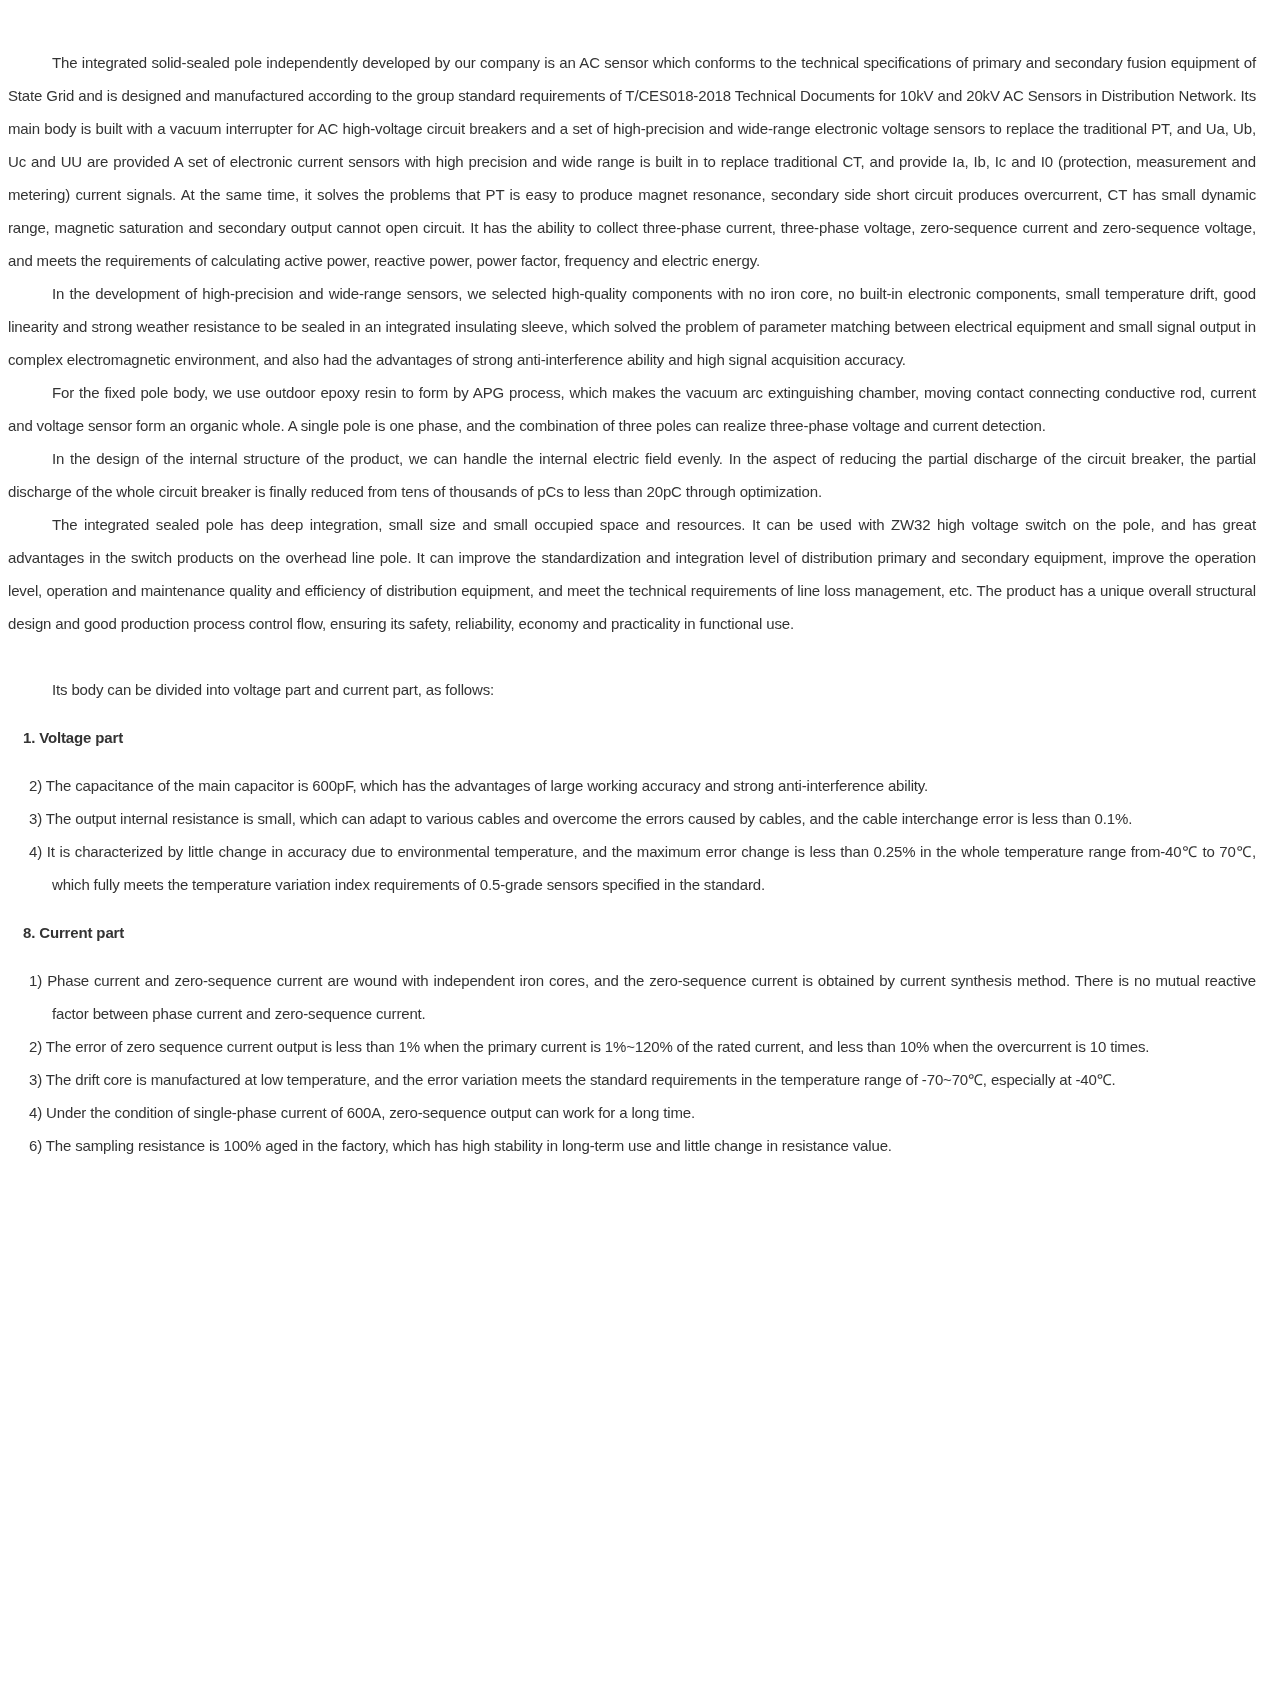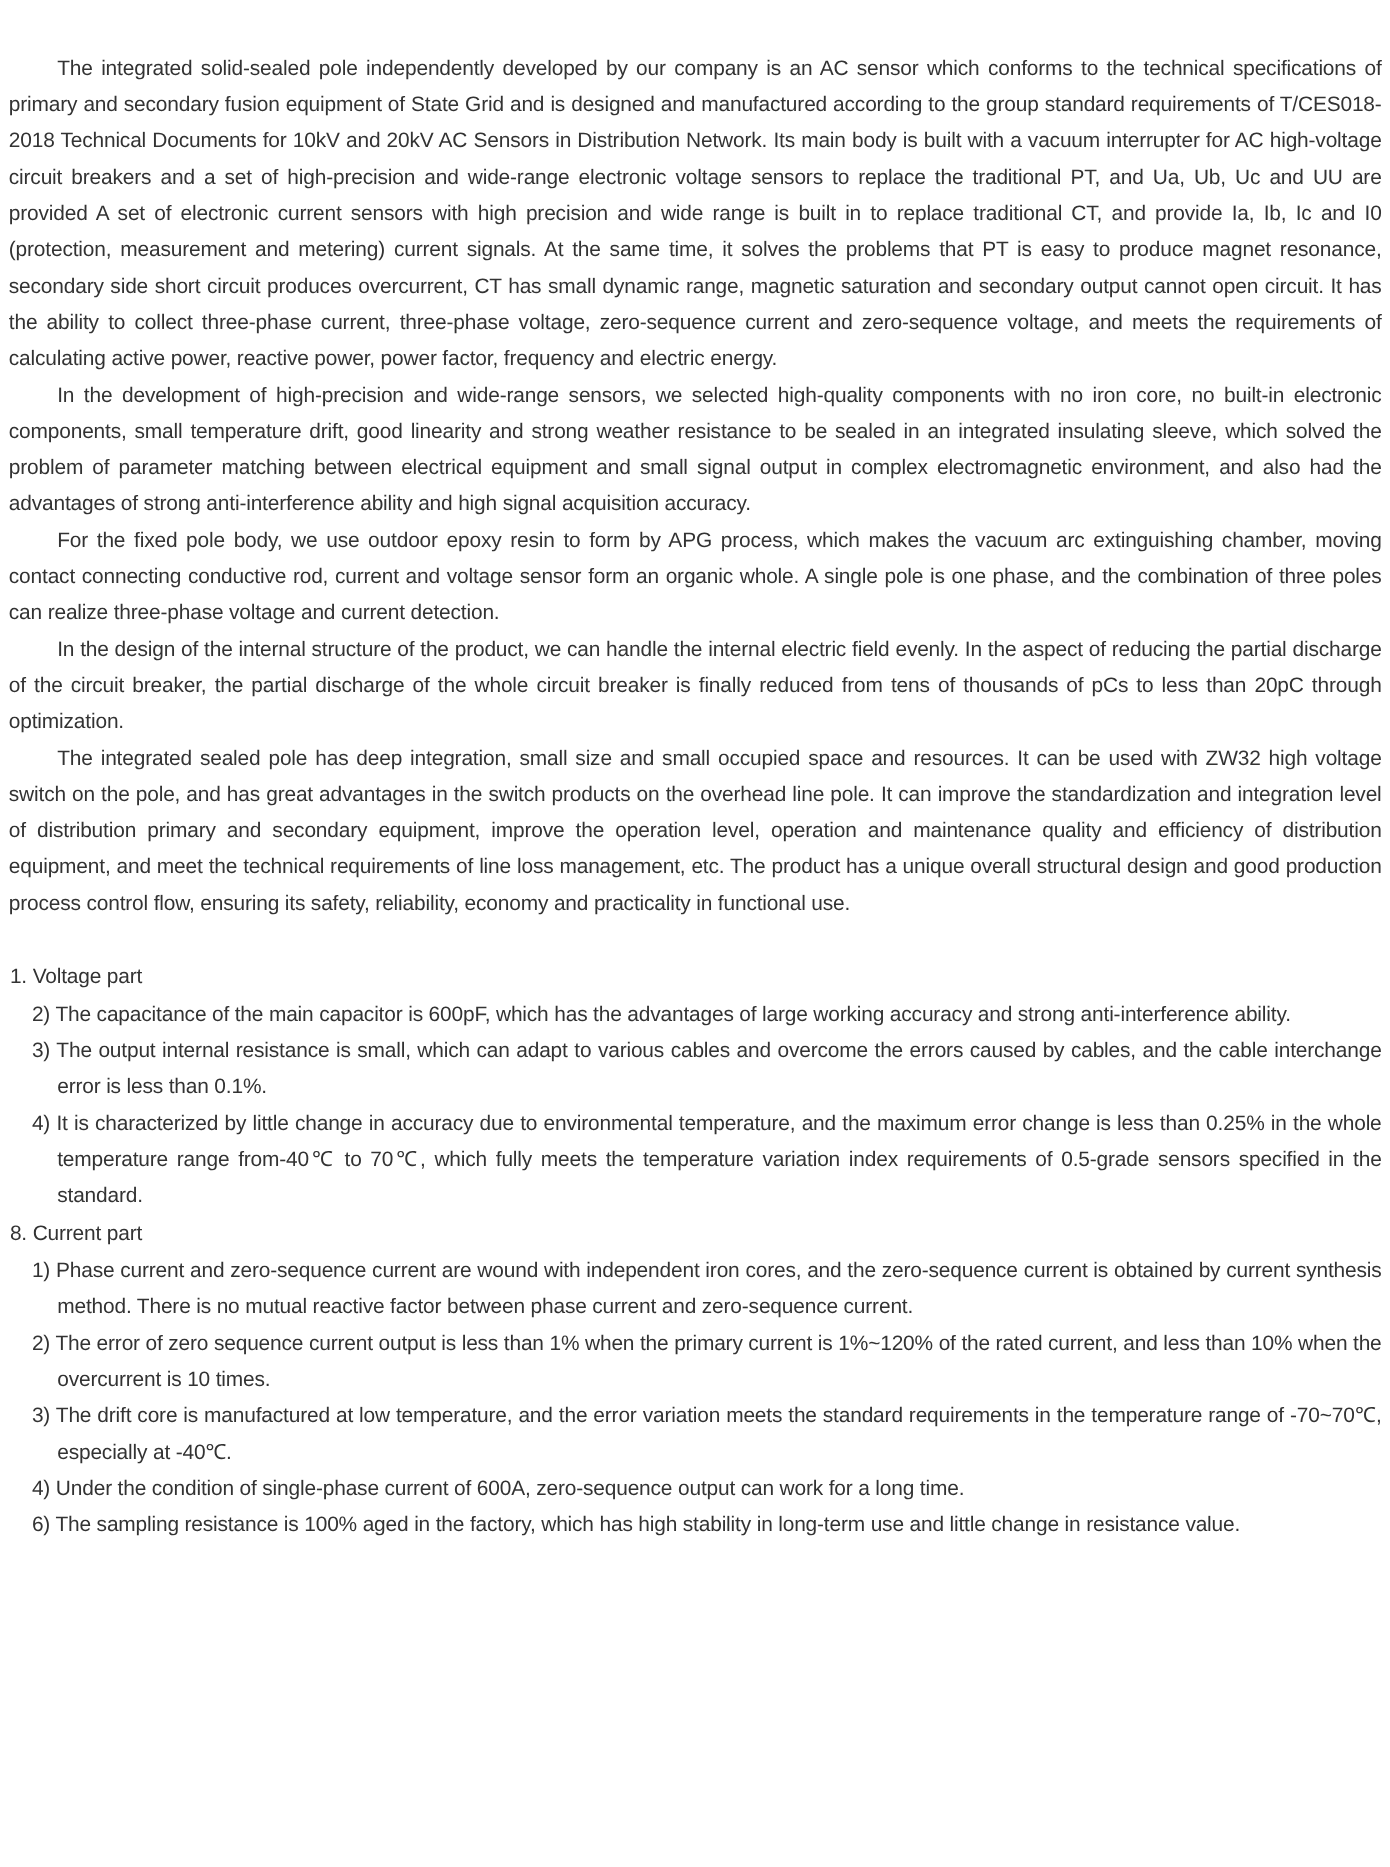--- a/index.html
+++ b/index.html
@@ -13,40 +13,41 @@
     overflow: hidden;
     position: relative;
     font-family: "Liberation Sans", sans-serif;
     color: #333333;
   }
   .doc {
     position: absolute;
     left: 8px;
     top: 46px;
     width: 1248px;
-    font-size: 19px;
+    font-size: 15px;
     line-height: 33px;
     letter-spacing: -0.15px;
   }
   .para {
     margin: 0;
     text-indent: 44px;
     text-align: justify;
     text-align-last: left;
   }
   .spacer {
     height: 33px;
   }
   .intro {
     margin: 0;
     padding-left: 44px;
   }
   .section-title {
-    margin: 1px;
+    margin: 15px;
     padding-left: 0;
+    font-weight: bold;
   }
   .item {
     margin: 0;
     padding-left: 44px;
     text-indent: -23px;
     text-align: justify;
     text-align-last: left;
   }
   .item .num {
     display: inline;
@@ -57,20 +58,21 @@
 
 <div class="doc">
   <p class="para">The integrated solid-sealed pole independently developed by our company is an AC sensor which conforms to the technical specifications of primary and secondary fusion equipment of State Grid and is designed and manufactured according to the group standard requirements of T/CES018-2018 Technical Documents for 10kV and 20kV AC Sensors in Distribution Network. Its main body is built with a vacuum interrupter for AC high-voltage circuit breakers and a set of high-precision and wide-range electronic voltage sensors to replace the traditional PT, and Ua, Ub, Uc and UU are provided A set of electronic current sensors with high precision and wide range is built in to replace traditional CT, and provide Ia, Ib, Ic and I0 (protection, measurement and metering) current signals. At the same time, it solves the problems that PT is easy to produce magnet resonance, secondary side short circuit produces overcurrent, CT has small dynamic range, magnetic saturation and secondary output cannot open circuit. It has the ability to collect three-phase current, three-phase voltage, zero-sequence current and zero-sequence voltage, and meets the requirements of calculating active power, reactive power, power factor, frequency and electric energy.</p>
   <p class="para">In the development of high-precision and wide-range sensors, we selected high-quality components with no iron core, no built-in electronic components, small temperature drift, good linearity and strong weather resistance to be sealed in an integrated insulating sleeve, which solved the problem of parameter matching between electrical equipment and small signal output in complex electromagnetic environment, and also had the advantages of strong anti-interference ability and high signal acquisition accuracy.</p>
   <p class="para">For the fixed pole body, we use outdoor epoxy resin to form by APG process, which makes the vacuum arc extinguishing chamber, moving contact connecting conductive rod, current and voltage sensor form an organic whole. A single pole is one phase, and the combination of three poles can realize three-phase voltage and current detection.</p>
   <p class="para">In the design of the internal structure of the product, we can handle the internal electric field evenly. In the aspect of reducing the partial discharge of the circuit breaker, the partial discharge of the whole circuit breaker is finally reduced from tens of thousands of pCs to less than 20pC through optimization.</p>
   <p class="para">The integrated sealed pole has deep integration, small size and small occupied space and resources. It can be used with ZW32 high voltage switch on the pole, and has great advantages in the switch products on the overhead line pole. It can improve the standardization and integration level of distribution primary and secondary equipment, improve the operation level, operation and maintenance quality and efficiency of distribution equipment, and meet the technical requirements of line loss management, etc. The product has a unique overall structural design and good production process control flow, ensuring its safety, reliability, economy and practicality in functional use.</p>
 
   <div class="spacer"></div>
 
+  <p class="intro">Its body can be divided into voltage part and current part, as follows:</p>
 
   <div>
     <p class="section-title">1. Voltage part</p>
     <p class="item"><span class="num">2)</span> <span>The capacitance of the main capacitor is 600pF, which has the advantages of large working accuracy and strong anti-interference ability.</span></p>
     <p class="item"><span class="num">3)</span> <span>The output internal resistance is small, which can adapt to various cables and overcome the errors caused by cables, and the cable interchange error is less than 0.1%.</span></p>
     <p class="item"><span class="num">4)</span> <span>It is characterized by little change in accuracy due to environmental temperature, and the maximum error change is less than 0.25% in the whole temperature range from-40℃ to 70℃, which fully meets the temperature variation index requirements of 0.5-grade sensors specified in the standard.</span></p>
   </div>
 
   <div>
     <p class="section-title">8. Current part</p>

